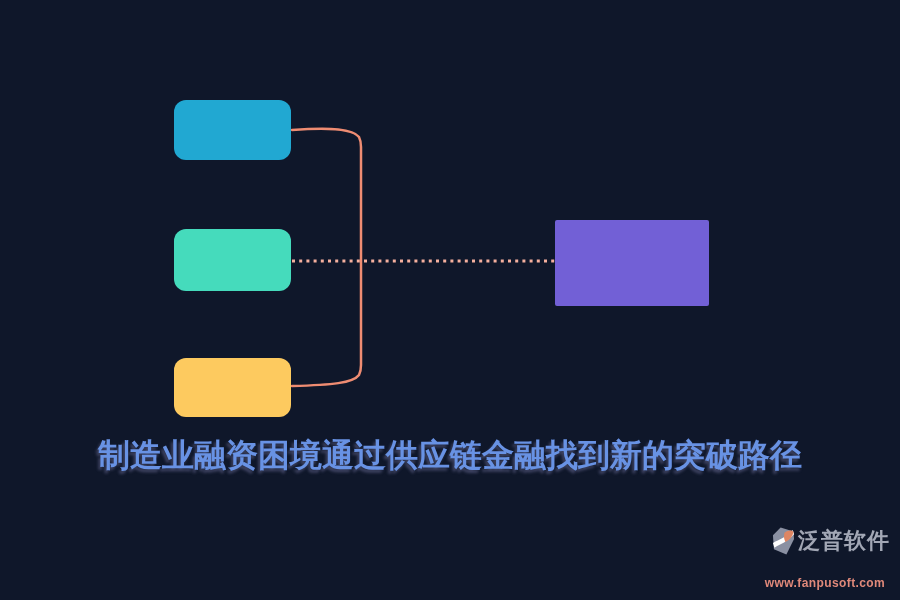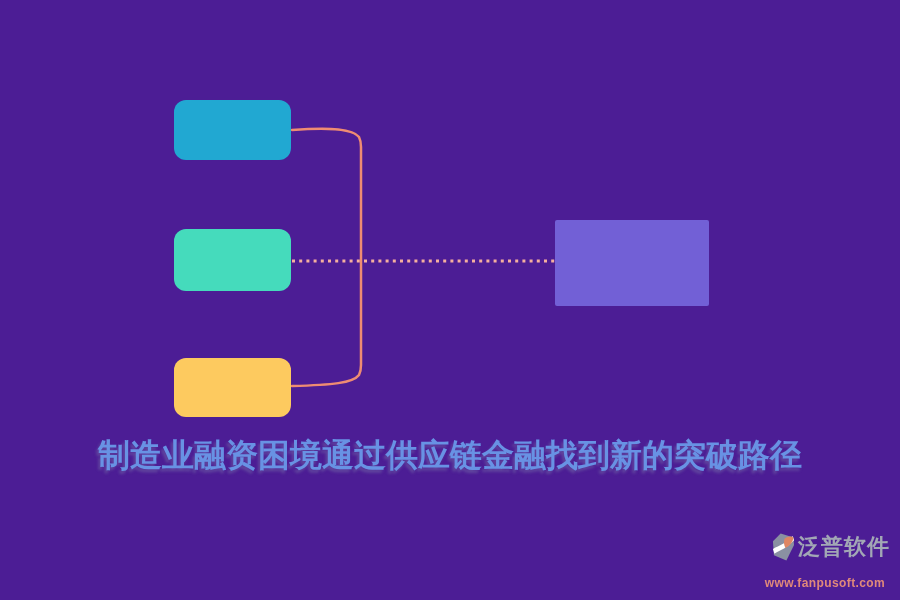--- a/index.html
+++ b/index.html
@@ -5,21 +5,21 @@
   html, body {
     margin: 0;
     padding: 0;
     background: #ffffff;
     font-family: "Liberation Sans", sans-serif;
   }
   .canvas {
     position: relative;
     width: 900px;
     height: 600px;
-    background: #4c1d95;
+    background: #0f172a;
     overflow: hidden;
   }
   .connectors {
     position: absolute;
     left: 0;
     top: 0;
     width: 900px;
     height: 600px;
     pointer-events: none;
   }
@@ -58,21 +58,21 @@
   }
   .brand-name {
     font-size: 22px;
     font-weight: 600;
     letter-spacing: 1px;
     line-height: 1;
   }
   .brand-url {
     font-size: 12px;
     letter-spacing: 0.4px;
-    margin-top: 14px;
+    margin-top: 20px;
     font-weight: 600;
   }
 </style>
 </head>
 <body>
 
 <div class="canvas">
 
   <svg class="connectors" width="900" height="600" viewBox="0 0 900 600">
     <line x1="292" y1="261" x2="555" y2="261" stroke-width="3" stroke-dasharray="3 4.2" fill="none" stroke="#F5B09E"></line>

